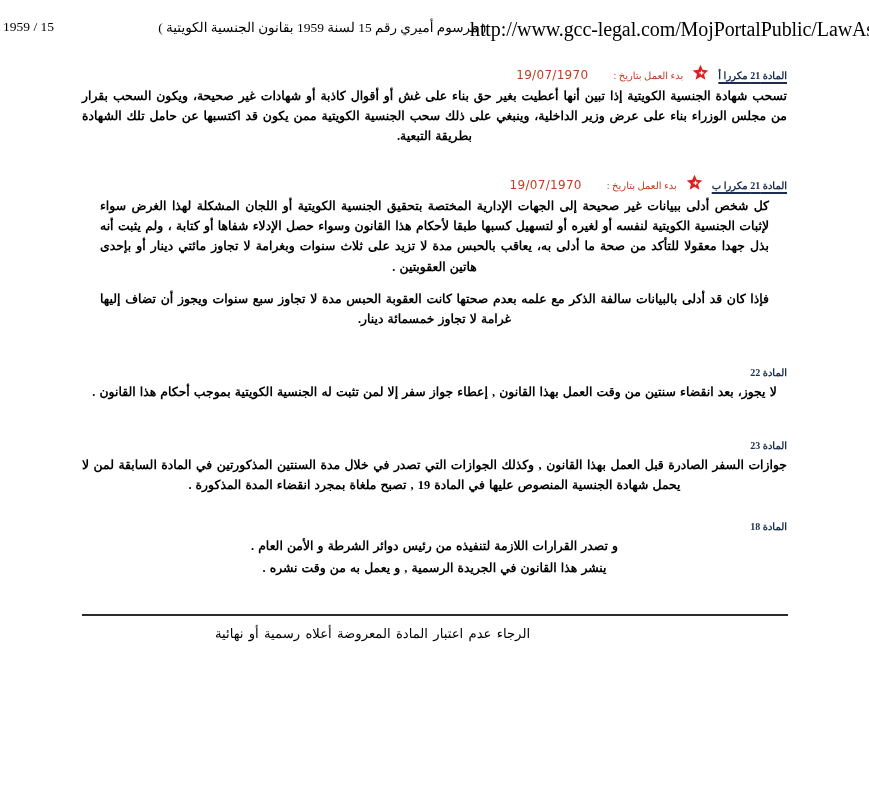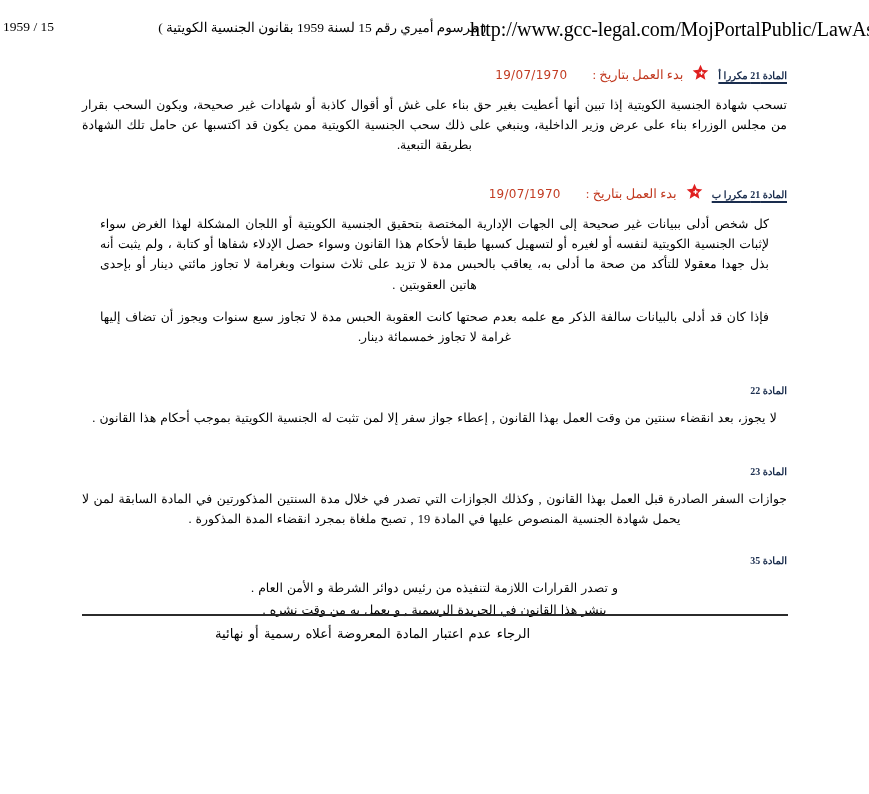--- a/index.html
+++ b/index.html
@@ -102,21 +102,21 @@
     display: inline-block;
     width: 17px;
     height: 17px;
     position: relative;
     top: 2px;
     flex: 0 0 auto;
   }
   .star-badge svg { display: block; }
   .effective-note {
     font-family: "Liberation Serif", "DejaVu Serif", serif;
-    font-size: 13px;
+    font-size: 10px;
     color: #c23b22;
     direction: rtl;
     letter-spacing: 0.1px;
   }
   .effective-date {
     font-family: "DejaVu Sans", "Liberation Sans", sans-serif;
     font-size: 12px;
     color: #c23b22;
     direction: ltr;
     unicode-bidi: embed;
@@ -138,21 +138,22 @@
   }
   .para.center {
     text-align: center;
     text-align-last: center;
   }
   .para.indent {
     padding: 0 18px;
   }
 
   .article-body {
-    margin-top: 12px;
+    margin-top: 4px;
+    font-weight: bold;
   }
 
   .gap-s  { height: 10px; }
   .gap-m  { height: 22px; }
   .gap-l  { height: 34px; }
 
   
   .footer-rule {
     position: absolute;
     left: 82px;
@@ -249,21 +250,21 @@
       </div>
       <div class="article-body">
         <p class="para">جوازات السفر الصادرة قبل العمل بهذا القانون , وكذلك الجوازات التي تصدر في خلال مدة السنتين المذكورتين في المادة السابقة لمن لا يحمل شهادة الجنسية المنصوص عليها في المادة 19 , تصبح ملغاة بمجرد انقضاء المدة المذكورة .</p>
       </div>
     </div>
 
     <div class="gap-m"></div>
 
     <div class="article">
       <div class="article-head-row">
-        <span class="article-title">المادة 35</span>
+        <span class="article-title">المادة 18</span>
       </div>
       <div class="article-body">
         <p class="para center">و تصدر القرارات اللازمة لتنفيذه من رئيس دوائر الشرطة و الأمن العام .</p>
         <p class="para center">ينشر هذا القانون في الجريدة الرسمية , و يعمل به من وقت نشره .</p>
       </div>
     </div>
 
   </div>
 
   <div class="footer-rule"></div>

